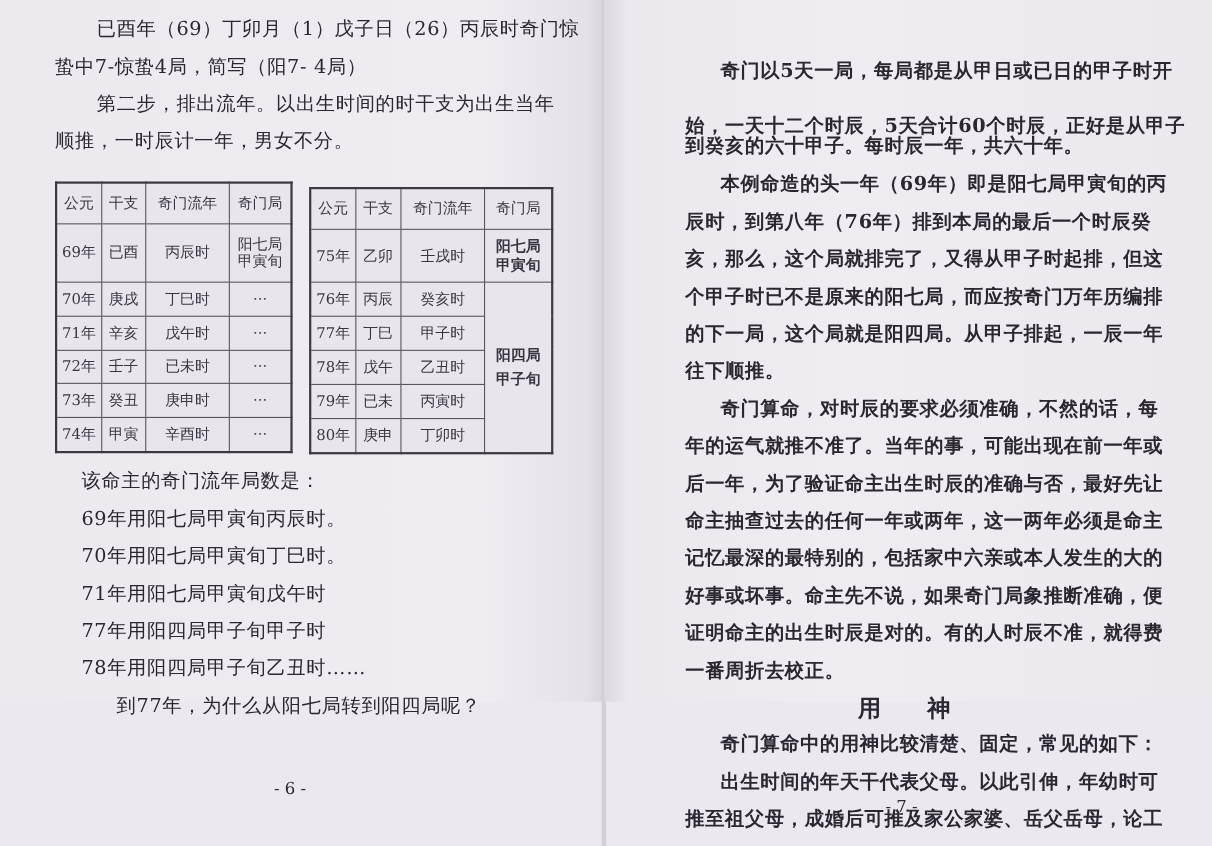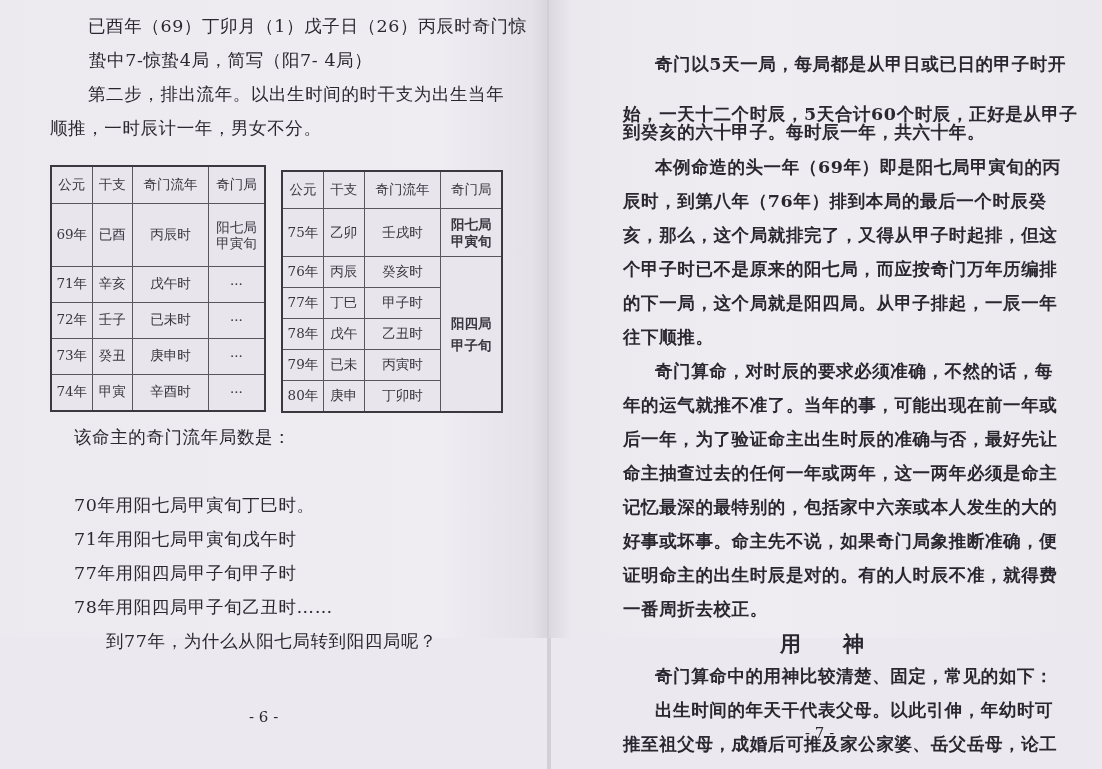--- a/index.html
+++ b/index.html
@@ -21,38 +21,44 @@
   table.qm td { border:1.5px solid #5a5660; text-align:center; padding:0; color:#3a3640; }
   table.qm td.hdr { height:36px; }
   .page-num { position:absolute; font-size:15px; }
   .heading { position:absolute; font-size:21px; font-weight:bold; letter-spacing:0; }
 </style>
 </head>
 <body>
 
 <div class="page page-left">
   <div class="line" style="left:88px;top:14px;">已酉年（69）丁卯月（1）戊子日（26）丙辰时奇门惊</div>
-  <div class="line" style="left:50px;top:48px;margin-left:39px;">蛰中7-惊蛰4局，简写（阳7- 4局）</div>
+  <div class="line" style="left:50px;top:48px;">蛰中7-惊蛰4局，简写（阳7- 4局）</div>
   <div class="line" style="left:88px;top:82px;">第二步，排出流年。以出生时间的时干支为出生当年</div>
   <div class="line" style="left:50px;top:116px;">顺推，一时辰计一年，男女不分。</div>
 
   <table class="qm" style="left:50px;top:165px;width:216px;height:247px;">
     <tbody>
         <tr>
       <td class="hdr" style="width:40px">公元</td>
       <td class="hdr" style="width:40px">干支</td>
       <td class="hdr" style="width:76px">奇门流年</td>
       <td class="hdr" style="width:56px">奇门局</td>
     </tr>
     <tr>
       <td>69年</td>
       <td>已酉</td>
       <td>丙辰时</td>
       <td style="white-space:pre-line;line-height:16px;">阳七局
 甲寅旬</td>
+    </tr>
+    <tr>
+      <td>70年</td>
+      <td>庚戌</td>
+      <td>丁巳时</td>
+      <td>···</td>
     </tr>
     <tr>
       <td>71年</td>
       <td>辛亥</td>
       <td>戊午时</td>
       <td>···</td>
     </tr>
     <tr>
       <td>72年</td>
       <td>壬子</td>
@@ -113,20 +119,21 @@
     </tr>
     <tr>
       <td>80年</td>
       <td>庚申</td>
       <td>丁卯时</td>
     </tr>
   </tbody>
     </table>
 
   <div class="line" style="left:74px;top:425px;">该命主的奇门流年局数是：</div>
+  <div class="line" style="left:74px;top:459px;">69年用阳七局甲寅旬丙辰时。</div>
   <div class="line" style="left:74px;top:493px;">70年用阳七局甲寅旬丁巳时。</div>
   <div class="line" style="left:74px;top:527px;">71年用阳七局甲寅旬戊午时</div>
   <div class="line" style="left:74px;top:561px;">77年用阳四局甲子旬甲子时</div>
   <div class="line" style="left:74px;top:595px;">78年用阳四局甲子旬乙丑时……</div>
   <div class="line" style="left:70px;top:629px;margin-left:36px;">到77年，为什么从阳七局转到阳四局呢？</div>
 
   <div class="page-num" style="left:249px;top:708px;">- 6 -</div>
 </div>
 
 <div class="gutter"></div>

